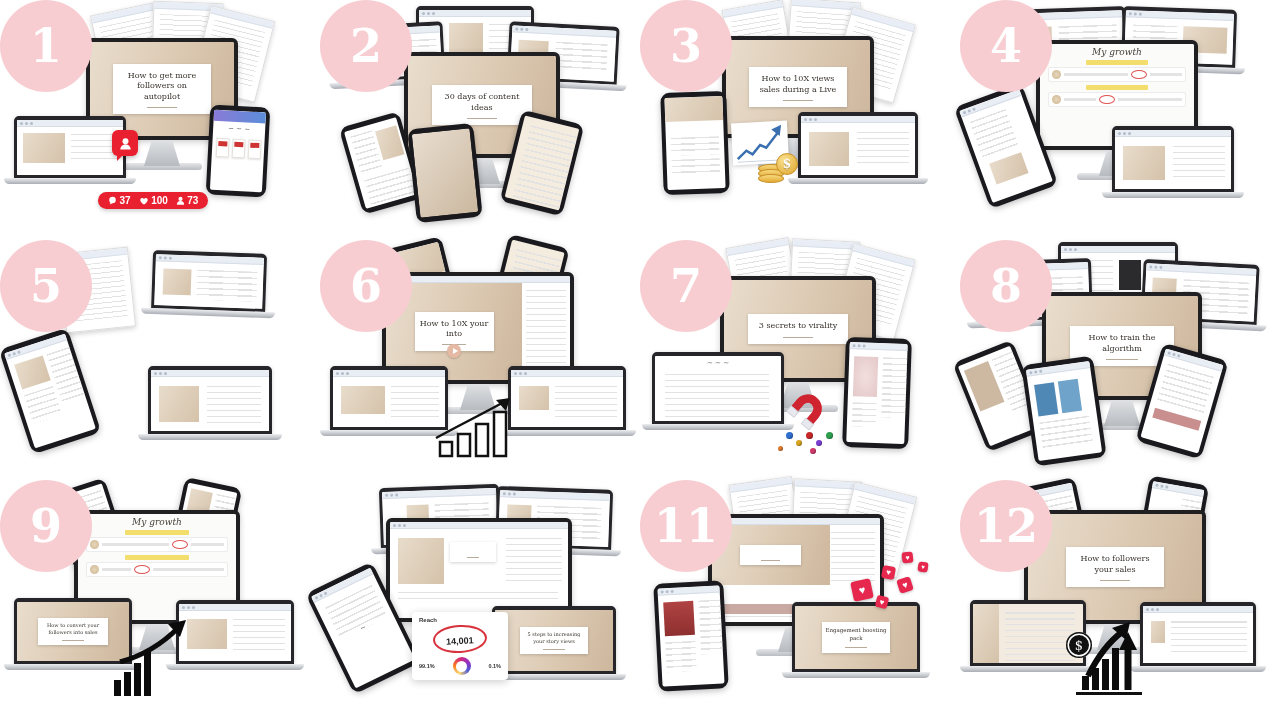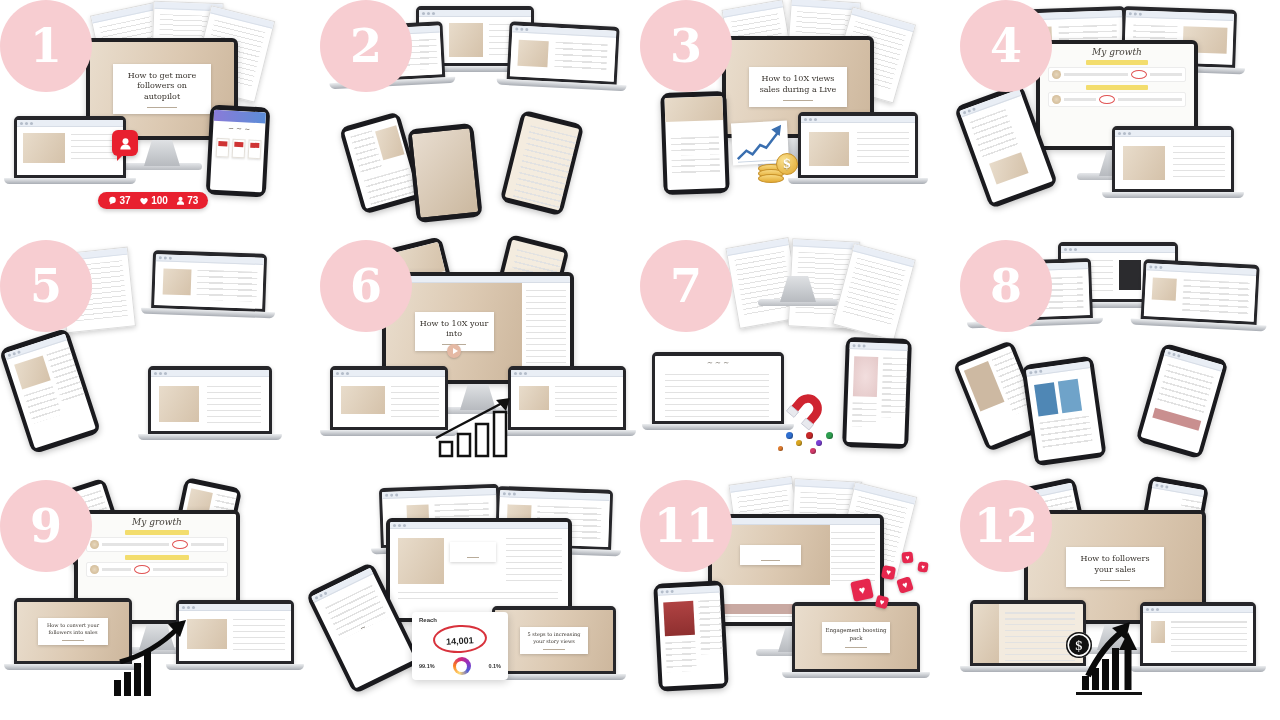--- a/index.html
+++ b/index.html
@@ -185,20 +185,31 @@
             </div>
             <div class="bthumb" style="left:7px;top:14px;width:30px;height:26px"></div>
             <div class="blines" style="left:44px;top:14px;width:52px;height:28px"></div>
           </div>
         </div>
         <div class="ldeck"></div>
     </div>
     <div class="badge">
         <span>2</span>
       </div>
+    <div class="imac" style="left:84px;top:52px;width:156px;z-index:10">
+      <div class="iscreen" style="height:106px">
+          <div class="slide">
+        <div class="scard">
+              <span class="t">30 days of content ideas</span>
+            </div>
+      </div>
+        </div>
+        <div class="stand"></div>
+        <div class="sbase"></div>
+    </div>
     <div class="tablet" style="left:30px;top:118px;width:62px;height:90px;transform:rotate(-16deg)">
       <div class="tinner">
           <div class="blines" style="left:5px;top:6px;width:22px;height:40px"></div>
           <div class="bthumb" style="left:30px;top:8px;width:22px;height:30px"></div>
           <div class="blines" style="left:6px;top:52px;width:46px;height:26px"></div>
         </div>
     </div>
     <div class="tablet" style="left:92px;top:126px;width:66px;height:94px;transform:rotate(-6deg);z-index:16">
       <div class="tinner">
           <div class="slide" style="background:linear-gradient(135deg,#e8ddd0,#cbb89f)"></div>
@@ -473,20 +484,27 @@
   </div>
 
   <div class="cell">
     <div class="paper" style="left:92px;top:2px;width:64px;height:82px;transform:rotate(-10deg)"></div>
     <div class="paper" style="left:150px;top:0;width:68px;height:88px;transform:rotate(3deg)"></div>
     <div class="paper" style="left:202px;top:10px;width:64px;height:84px;transform:rotate(15deg)"></div>
     <div class="badge">
         <span>7</span>
       </div>
     <div class="imac" style="left:80px;top:36px;width:156px;z-index:10">
+      <div class="iscreen" style="height:106px">
+          <div class="slide">
+        <div class="scard">
+              <span class="t">3 secrets to virality</span>
+            </div>
+      </div>
+        </div>
         <div class="stand"></div>
         <div class="sbase"></div>
     </div>
     <div class="laptop" style="left:12px;top:112px;width:132px;z-index:16">
       <div class="lscreen" style="height:72px">
           <div class="tinner" style="border-radius:0">
         <div class="script">~ ~ ~</div>
         <div class="blines" style="left:10px;top:18px;width:104px;height:46px"></div>
       </div>
         </div>
@@ -559,20 +577,31 @@
             </div>
             <div class="bthumb" style="left:7px;top:14px;width:24px;height:22px"></div>
             <div class="blines" style="left:38px;top:14px;width:66px;height:32px"></div>
           </div>
         </div>
         <div class="ldeck"></div>
     </div>
     <div class="badge">
         <span>8</span>
       </div>
+    <div class="imac" style="left:82px;top:52px;width:160px;z-index:10">
+      <div class="iscreen" style="height:108px">
+          <div class="slide">
+        <div class="scard">
+              <span class="t">How to train the algorithm</span>
+            </div>
+      </div>
+        </div>
+        <div class="stand"></div>
+        <div class="sbase"></div>
+    </div>
     <div class="tablet" style="left:8px;top:108px;width:64px;height:96px;transform:rotate(-22deg);z-index:16">
       <div class="tinner">
           <div class="bthumb" style="left:4px;top:6px;width:26px;height:44px;background:#cdb9a2"></div>
           <div class="blines" style="left:34px;top:6px;width:22px;height:60px"></div>
         </div>
     </div>
     <div class="tablet" style="left:68px;top:120px;width:72px;height:102px;transform:rotate(-8deg);z-index:17">
       <div class="tinner">
           <div class="bbar">
             <i></i>

